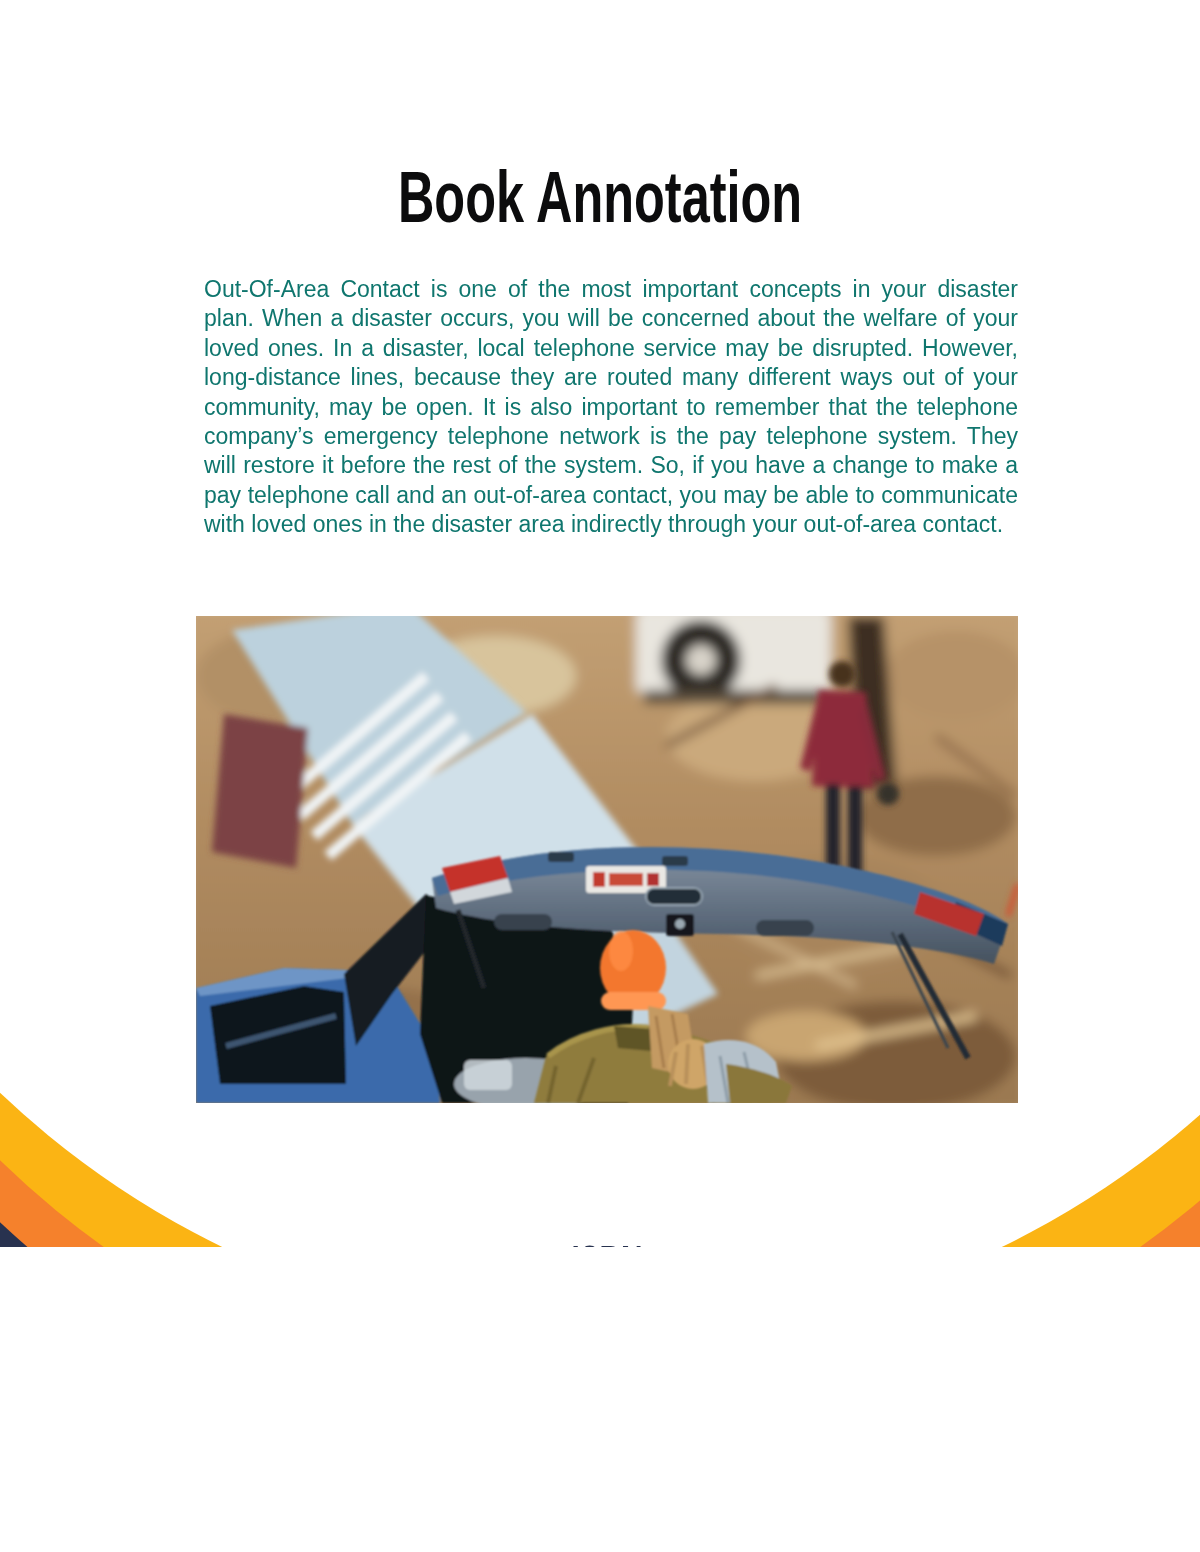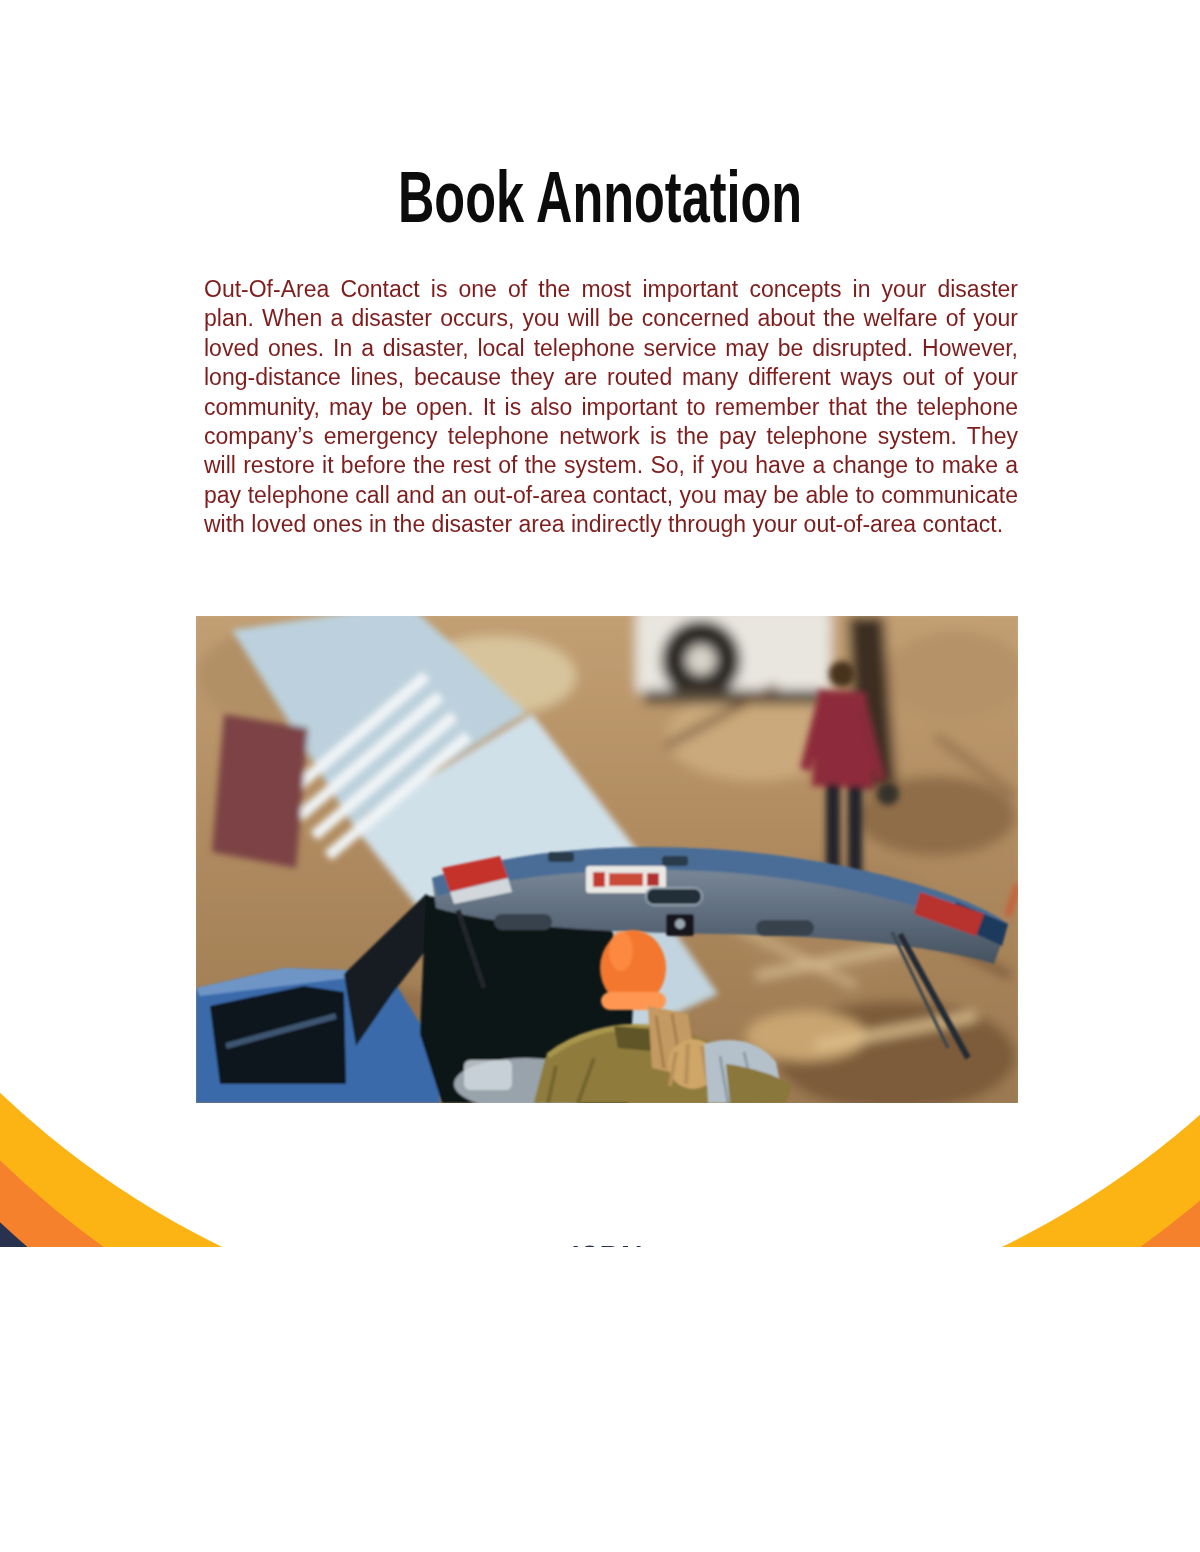--- a/index.html
+++ b/index.html
@@ -49,21 +49,21 @@
     transform: scaleX(0.70);
     transform-origin: 50% 50%;
     white-space: nowrap;
   }
   .body-text {
     position: absolute;
     top: 275px; left: 204px; width: 814px;
     margin: 0;
     font-size: 23px;
     line-height: 29.4px;
-    color: #7f1d1d;
+    color: #0f766e;
     text-align: justify;
   }
   .photo {
     position: absolute;
     top: 616px; left: 196px; width: 822px; height: 487px;
     margin: 0;
     overflow: hidden;
   }
   .photo svg { display: block; }
   .isbn {

